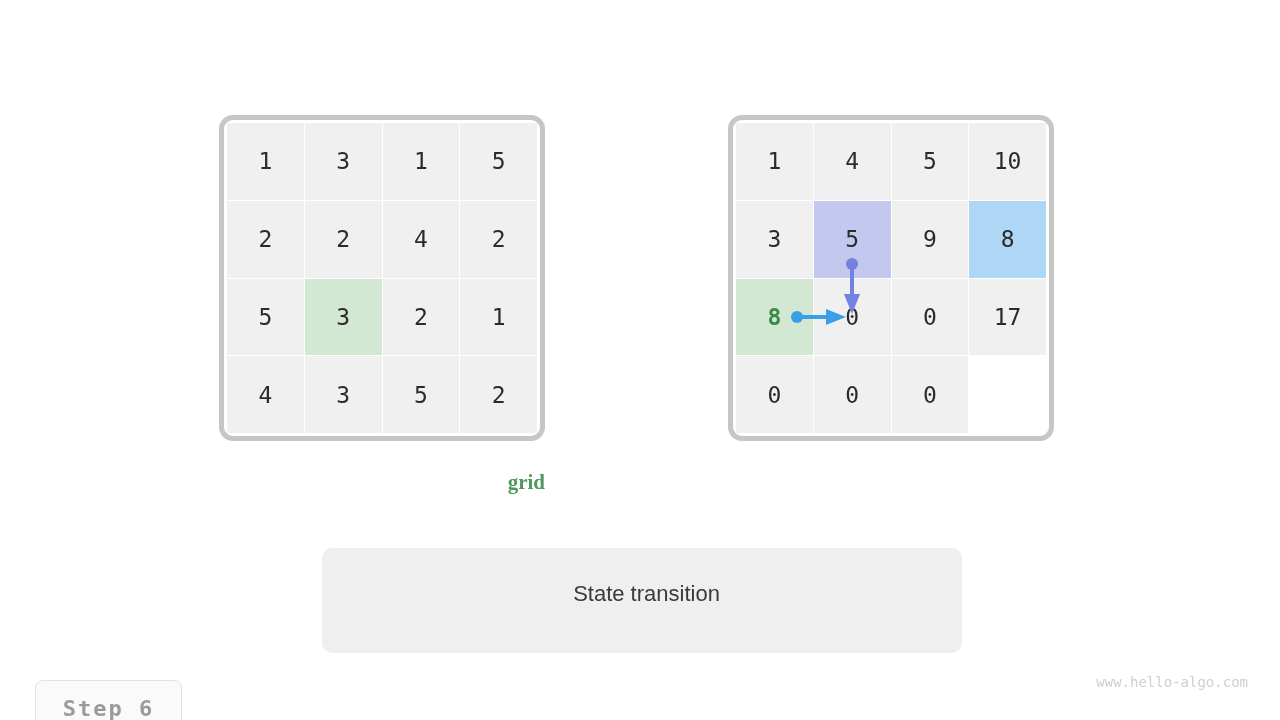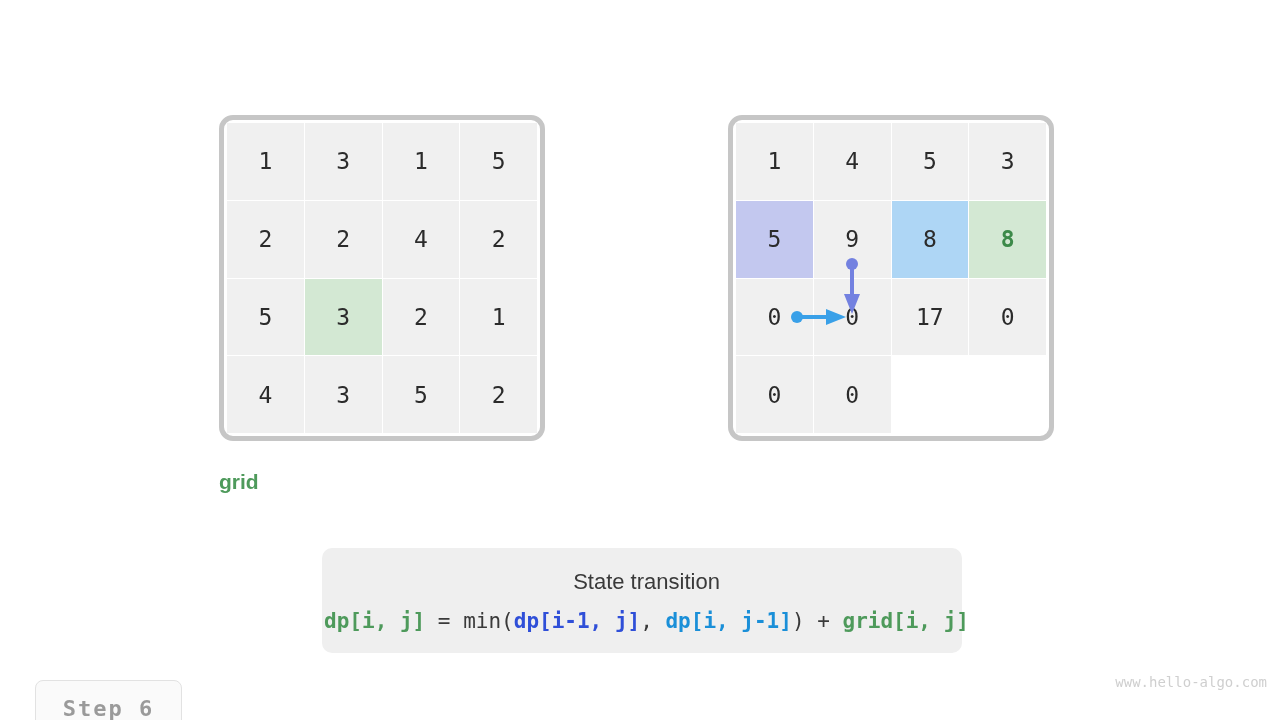--- a/index.html
+++ b/index.html
@@ -50,22 +50,22 @@
   }
   .cell.hl-green  { background: #d3e8d3; }
   .cell.hl-blue   { background: #aed6f5; }
   .cell.hl-purple { background: #c3c8ef; }
   .cell.txt-green { color: #3c8a49; font-weight: bold; }
 
   .matrix-label {
     position: absolute;
     top: 355px;
     width: 326px;
-    text-align: left;
-    font-family: Liberation Sans, sans-serif;
+    text-align: right;
+    font-family: Liberation Serif, serif;
     font-size: 21px;
     font-weight: bold;
     color: #4e9a5b;
   }
 
   
   .arrow-layer {
     position: absolute;
     left: 0;
     top: 0;
@@ -126,21 +126,21 @@
     font-size: 22px;
     font-weight: bold;
     letter-spacing: 2px;
     color: #9a9a9a;
     margin-top: 41px;
   }
 
   
   #watermark {
     position: absolute;
-    right: 13px;
+    right: 32px;
     top: 674px;
     font-family: "DejaVu Sans Mono", monospace;
     font-size: 14px;
     color: #cfcfcf;
   }
 </style>
 </head>
 <body>
 
 <div class="matrix-wrap" id="grid-wrap">
@@ -163,20 +163,21 @@
       <div class="cell">2</div>
     </div>
   <div class="matrix-label">grid</div>
 </div>
 
 <div class="matrix-wrap" id="dp-wrap">
   <div class="matrix" id="dp-matrix">
       <div class="cell">1</div>
       <div class="cell">4</div>
       <div class="cell">5</div>
+      <div class="cell">10</div>
       <div class="cell">3</div>
       <div class="cell hl-purple">5</div>
       <div class="cell">9</div>
       <div class="cell hl-blue">8</div>
       <div class="cell hl-green txt-green">8</div>
       <div class="cell">0</div>
       <div class="cell">0</div>
       <div class="cell">17</div>
       <div class="cell">0</div>
       <div class="cell">0</div>
@@ -195,18 +196,17 @@
       <circle id="arr-h-dot" cx="69" cy="202" r="6" fill="#39a0e8"></circle>
       <line id="arr-h-line" x1="69" y1="202" x2="104" y2="202" stroke-width="4" stroke="#39a0e8"></line>
       <polygon id="arr-h-head" points="118,202 98,194 98,210" fill="#39a0e8"></polygon>
     </g>
   </svg>
 
 </div>
 
 <div id="formula-panel">
   <div id="formula-title">State transition</div>
-  <div id="formula-line"><span class="f-green">dp[i, j]</span><span class="f-plain"> = </span><span class="f-plain">min(</span><span class="f-indigo">dp[i-1, j]</span><span class="f-plain">, </span><span class="f-cyan">dp[i, j-1]</span><span class="f-plain">)</span><span class="f-plain"> + </span><span class="f-green">grid[i, j]</span></div>
 </div>
 
 <div id="step-badge">Step 6</div>
 
 <div id="watermark">www.hello-algo.com</div>
 
 </body></html>

